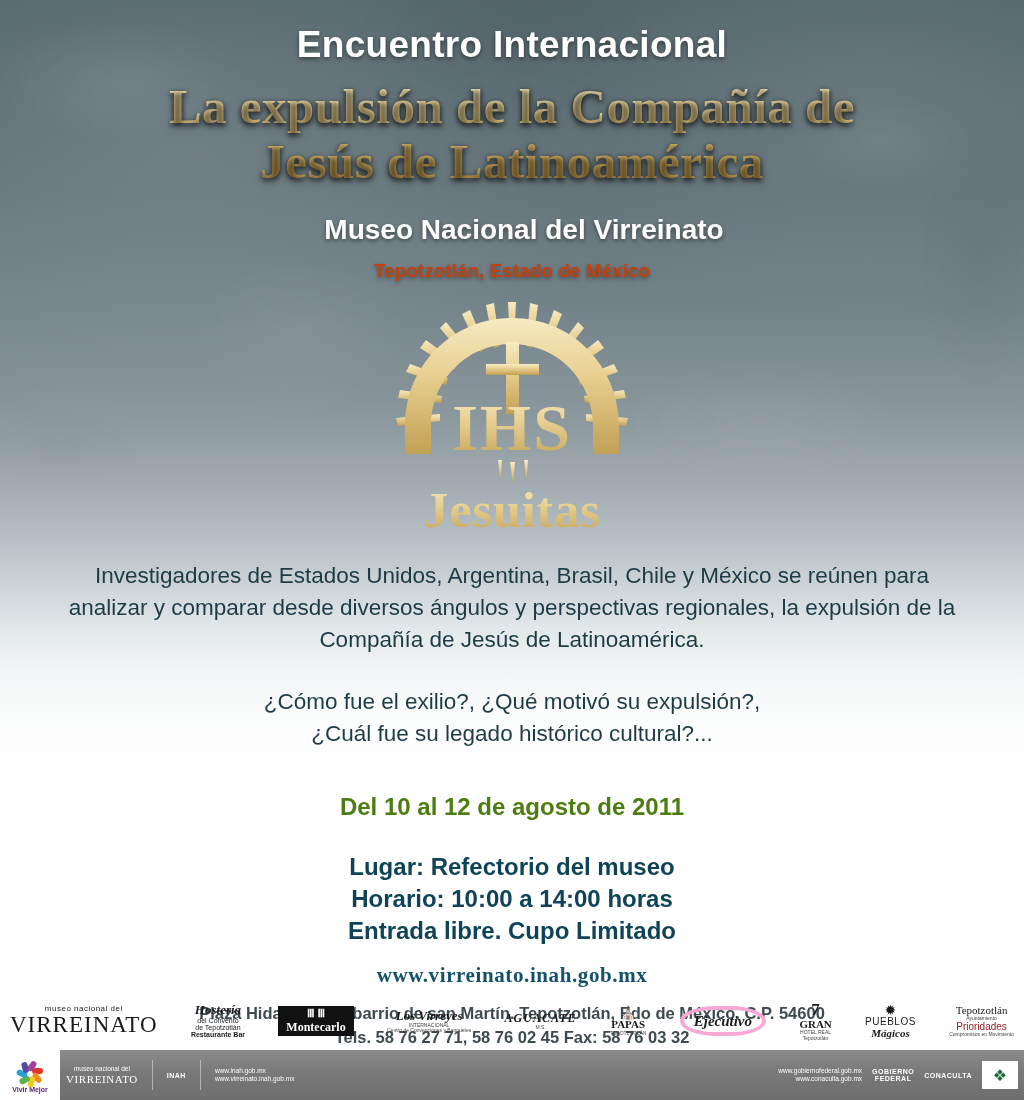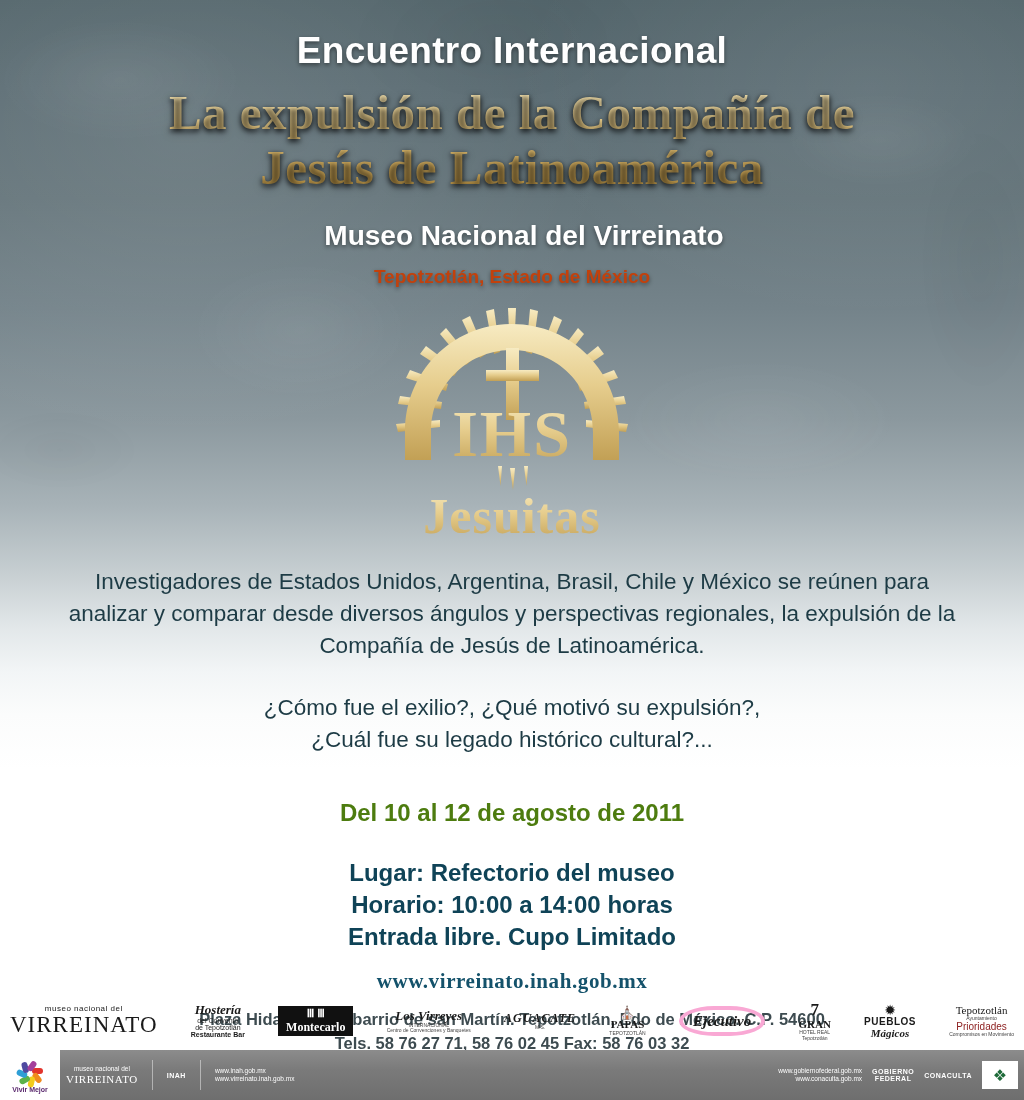--- a/index.html
+++ b/index.html
@@ -57,21 +57,21 @@
 
   .content { position: relative; width: 100%; height: 100%; }
 
   
   .t-encuentro {
     text-align: center;
     color: #ffffff;
     font-size: 37px;
     font-weight: bold;
     letter-spacing: 0.3px;
-    padding-top: 30px;
+    padding-top: 24px;
     text-shadow: 0 2px 4px rgba(0,0,0,0.45);
   }
   .t-main {
     text-align: center;
     font-family: "Liberation Serif", serif;
     font-weight: bold;
     color: #e7cf8f;
     font-size: 49px;
     line-height: 1.12;
     letter-spacing: 0.5px;
@@ -354,21 +354,21 @@
 
       <div class="logo">
         <div style="font-size:17px;font-family:'Liberation Serif',serif;font-weight:bold;">7</div>
         <div style="font-size:11px;font-weight:bold;font-family:'Liberation Serif',serif">GRAN</div>
         <div class="tiny">HOTEL REAL</div>
         <div class="tiny">Tepotzotlán</div>
       </div>
 
       <div class="logo">
         <div style="font-size:14px">✹</div>
-        <div style="font-size:10px;font-weight:bold;letter-spacing:0.5px">PUEBLOS</div>
+        <div style="font-size:10px;font-weight:normal;letter-spacing:0.5px">PUEBLOS</div>
         <div class="scriptish" style="font-size:11px">Mágicos</div>
       </div>
 
       <div class="logo">
         <div style="font-size:11px;font-family:'Liberation Serif',serif">Tepotzotlán</div>
         <div class="tiny">Ayuntamiento</div>
         <div style="font-size:10px;font-weight:normal;color:#8a1a1a">Prioridades</div>
         <div class="tiny">Compromisos en Movimiento</div>
       </div>
     </div>

